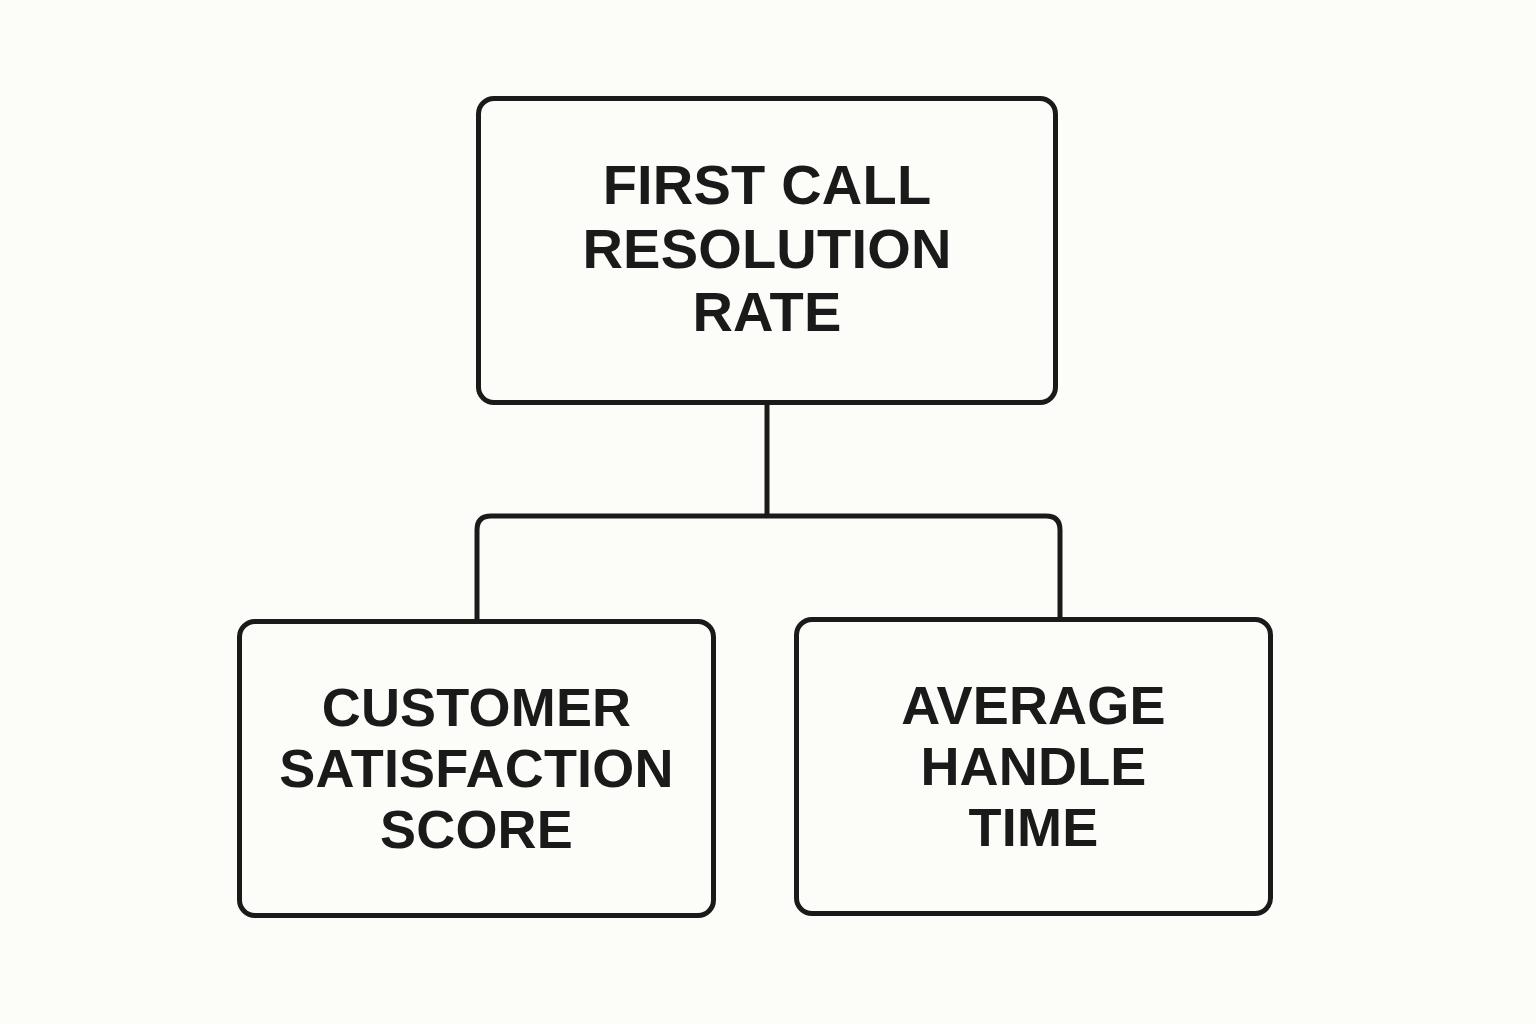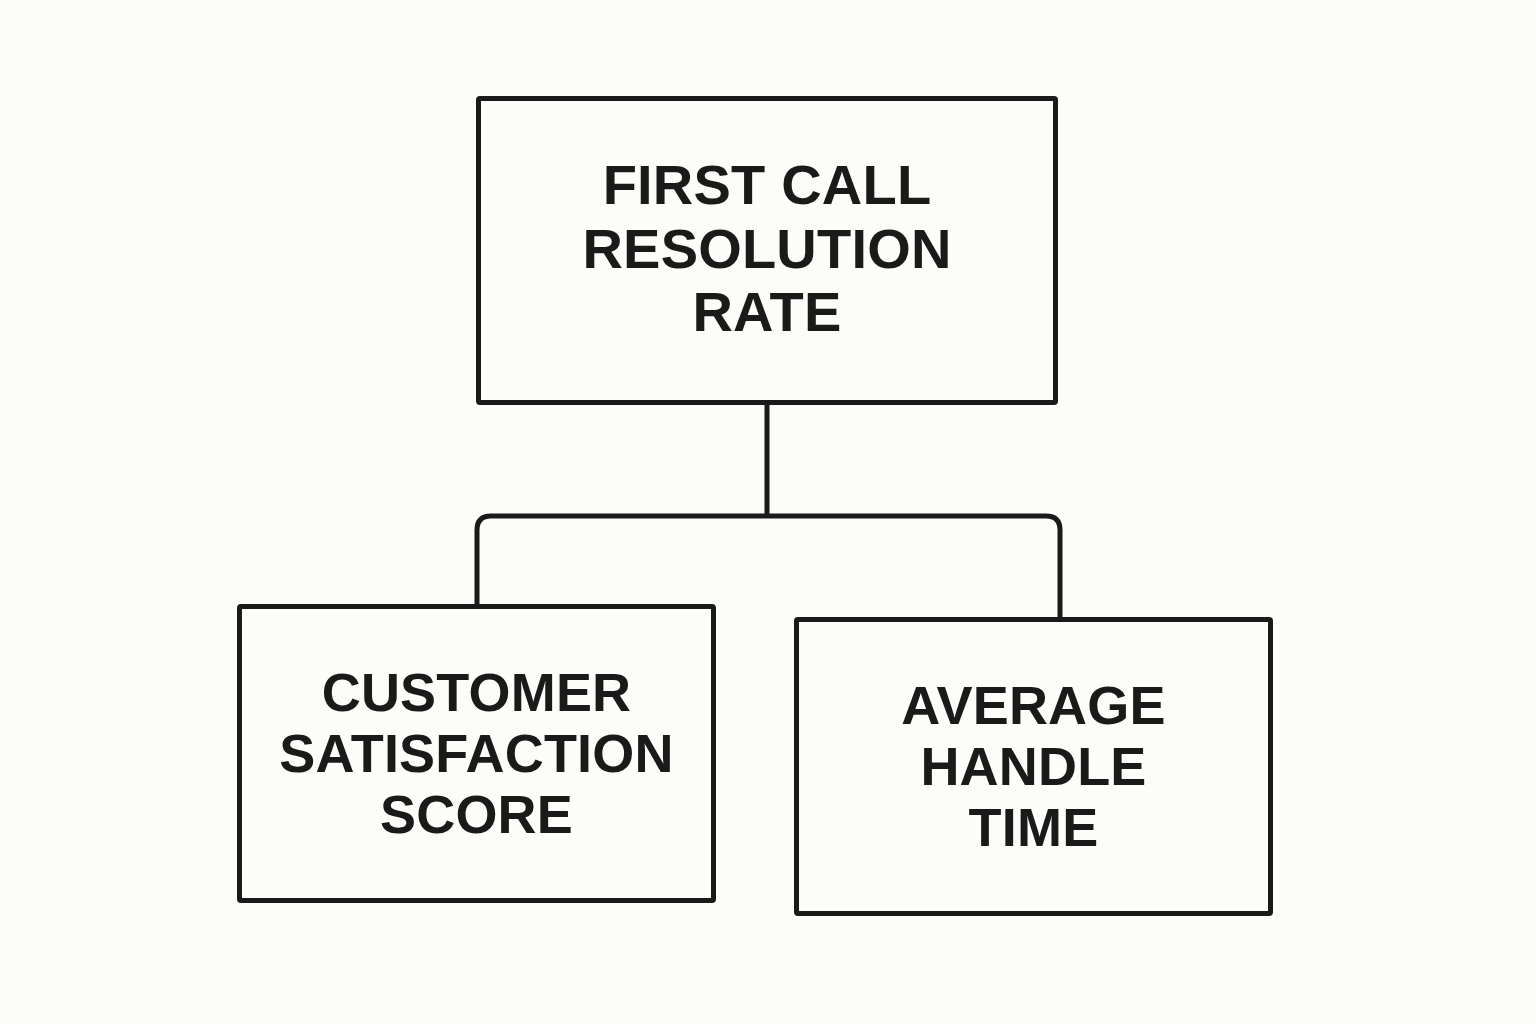--- a/index.html
+++ b/index.html
@@ -29,21 +29,21 @@
     top: 0;
     width: 1536px;
     height: 1024px;
   }
 
   .node-box {
     position: absolute;
     box-sizing: border-box;
     background: #fcfcf8;
     border: 5px solid #1a1a1a;
-    border-radius: 4px;
+    border-radius: 18px;
     display: flex;
     align-items: center;
     justify-content: center;
     text-align: center;
   }
 
   .node-label {
     font-family: "Liberation Sans", sans-serif;
     font-weight: bold;
     color: #1a1a1a;
@@ -62,21 +62,21 @@
     height: 309px;
   }
   #node-root .node-label {
     font-size: 56px;
     padding-bottom: 4px;
   }
 
   
   #node-csat {
     left: 237px;
-    top: 604px;
+    top: 619px;
     width: 479px;
     height: 299px;
   }
   #node-aht {
     left: 794px;
     top: 617px;
     width: 479px;
     height: 299px;
   }
   #node-csat .node-label,

